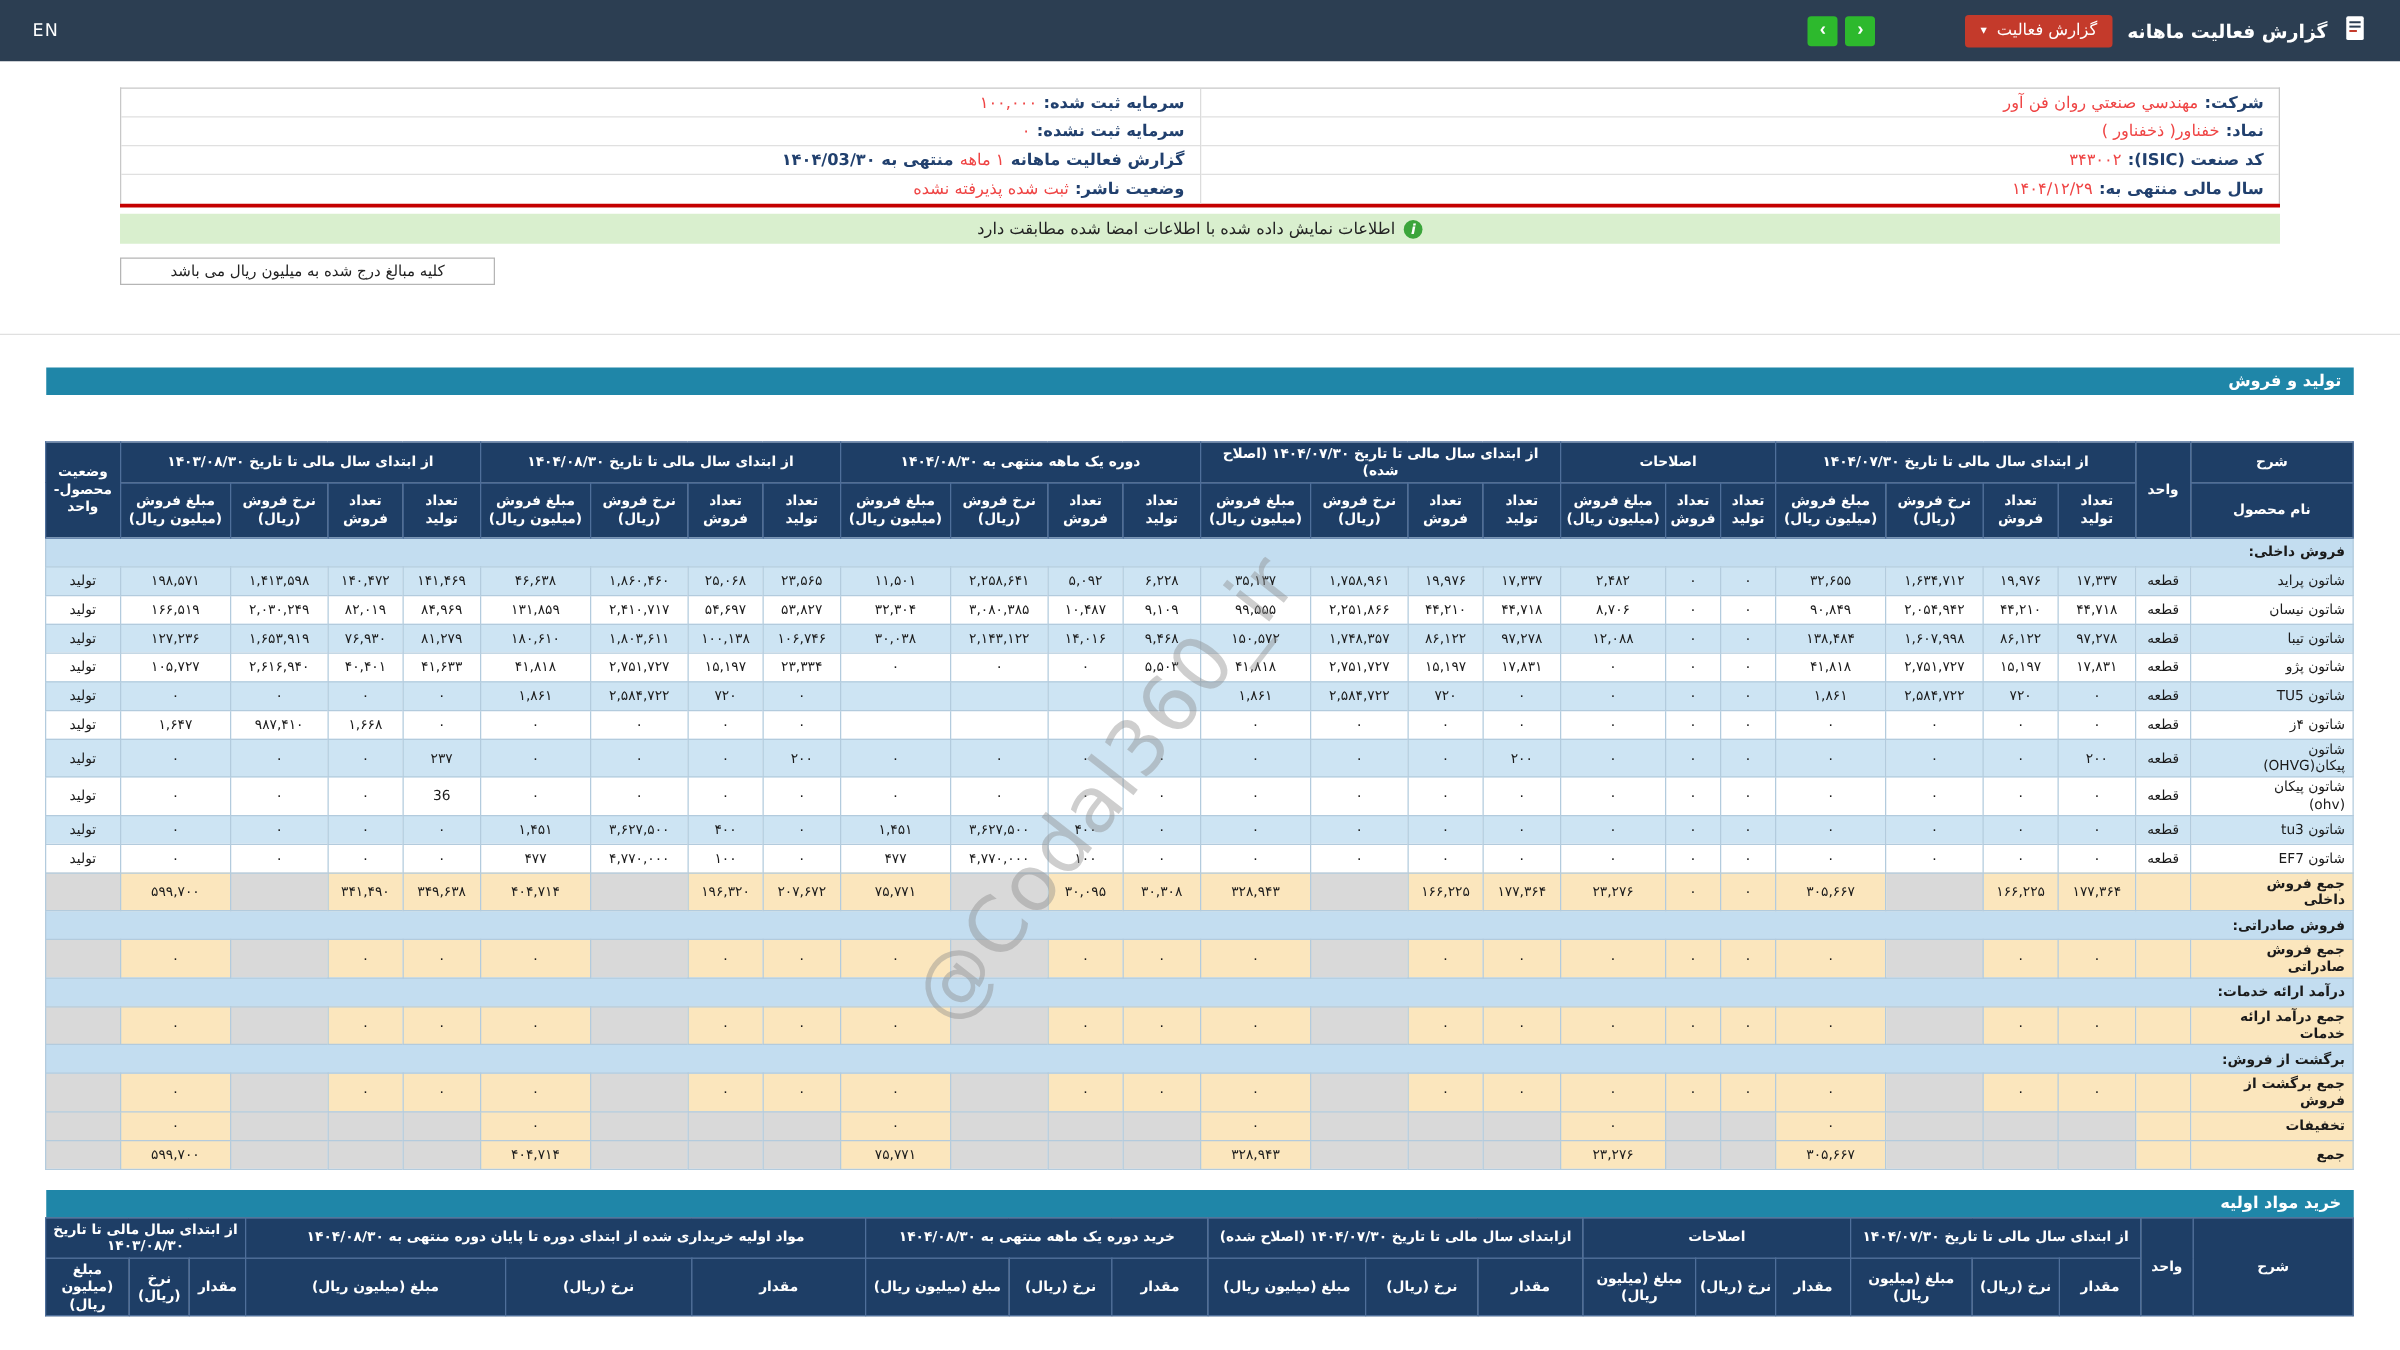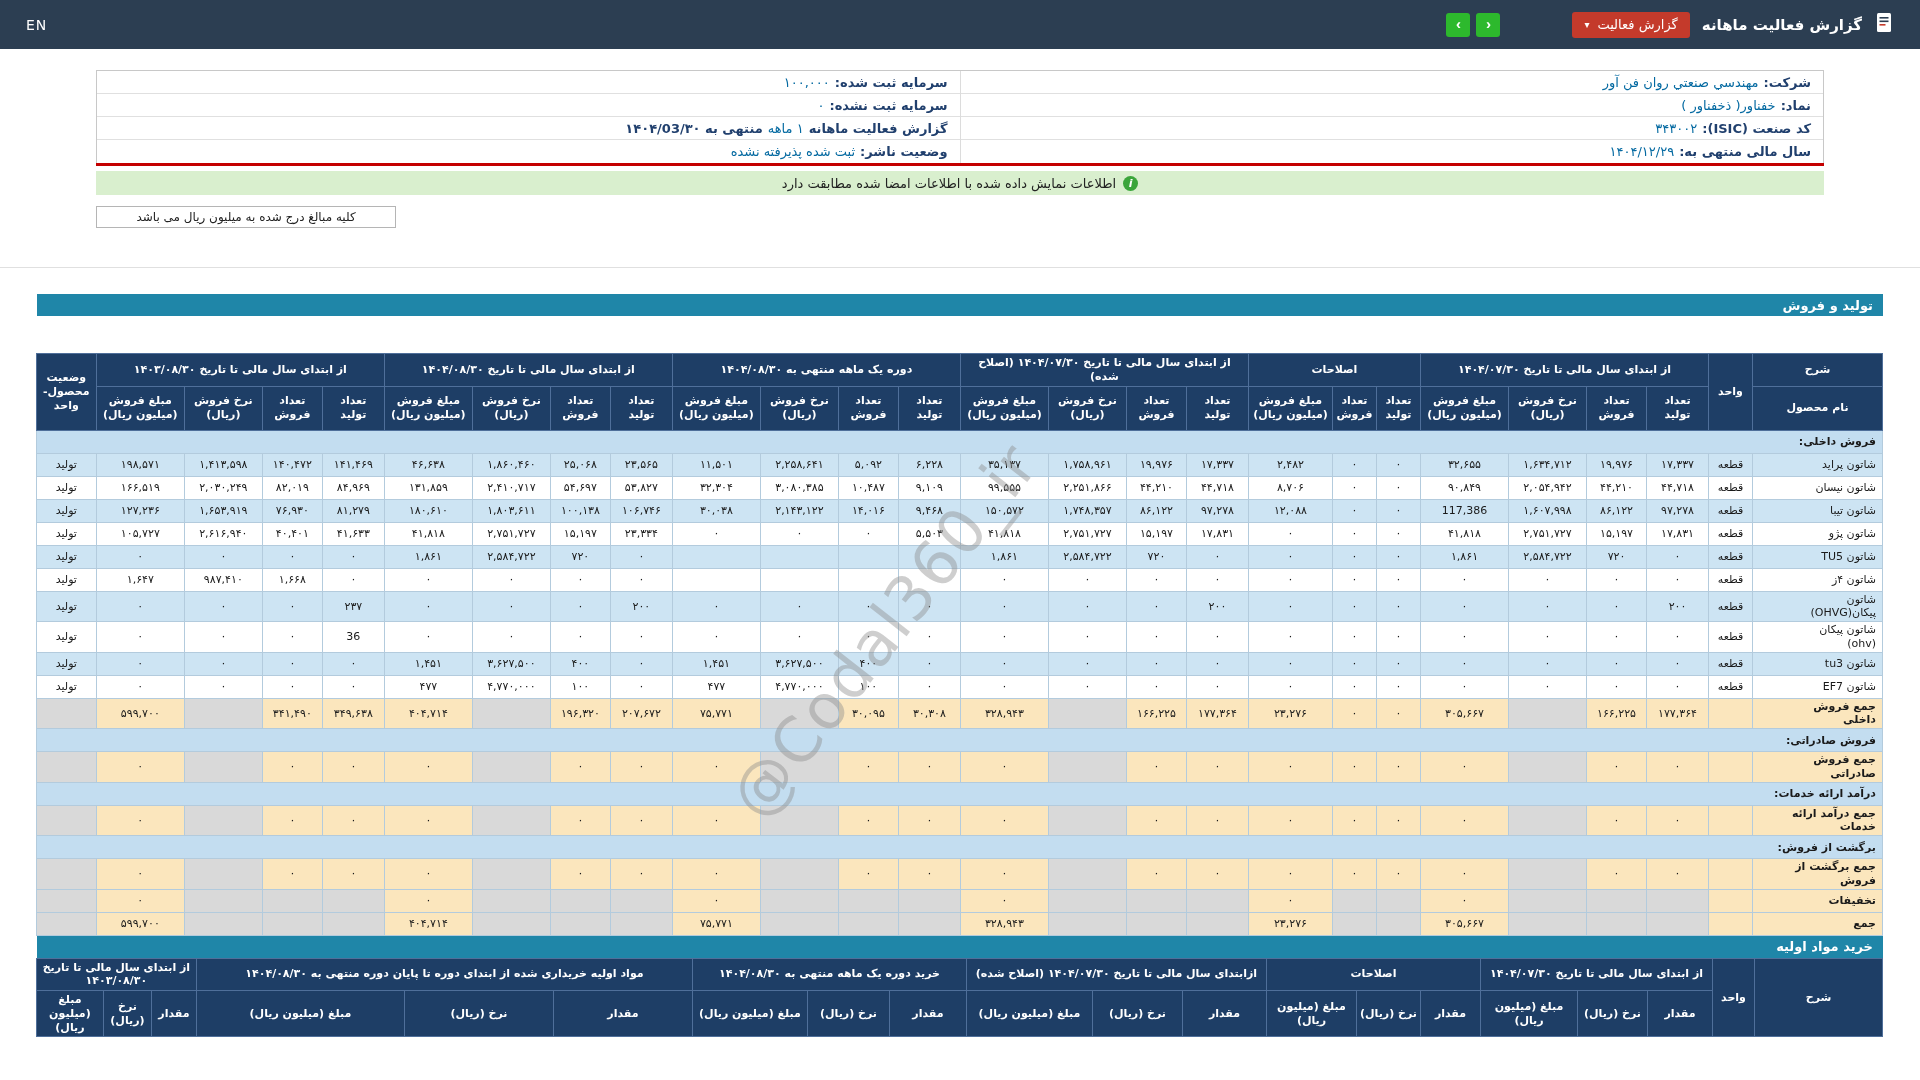--- a/index.html
+++ b/index.html
@@ -22,40 +22,40 @@
   .en-link{color:#fff;font-size:14px;cursor:pointer;letter-spacing:1px;}
 
   
   .info-wrap{width:1728px;margin:21px auto 0;border:1px solid #c8c8c8;border-bottom:none;display:flex;}
   .info-col{flex:1;}
   .info-col.first{border-left:1px solid #dcdcdc;}
   .info-row{height:23px;display:flex;align-items:center;padding:0 12px;
     border-bottom:1px solid #e0e0e0;font-size:13px;}
   .info-row.last{border-bottom:none;}
   .info-label{font-weight:bold;color:#21406e;white-space:nowrap;}
-  .info-value{color:#0369a1;margin-right:5px;white-space:nowrap;}
+  .info-value{color:#ef4444;margin-right:5px;white-space:nowrap;}
   .info-suffix{font-weight:bold;color:#21406e;margin-right:5px;white-space:nowrap;}
   .red-line{width:1728px;height:3px;background:#c40000;margin:0 auto;}
 
   
   .banner{width:1728px;height:24px;margin:5px auto 0;background:#d9efce;display:flex;
     align-items:center;justify-content:center;gap:7px;font-size:13px;color:#222;}
   .banner-icon{width:15px;height:15px;border-radius:50%;background:#3ba53b;color:#fff;
     font-size:11px;font-weight:bold;display:flex;align-items:center;justify-content:center;
     font-style:italic;flex:0 0 15px;}
   .amounts-wrap{width:1728px;margin:11px auto 0;}
   .amounts-box{width:300px;height:22px;border:1px solid #b5b5b5;font-size:12px;color:#222;
     display:flex;align-items:center;justify-content:center;margin-left:0;margin-right:auto;}
   .page-divider{margin-top:39px;height:1px;background:#e0e0e0;width:1920px;}
 
   
   .content{width:1846px;margin:26px auto 0;position:relative;}
   .section-bar{height:22px;background:#1f86a8;color:#fff;font-weight:bold;font-size:13px;
     display:flex;align-items:center;padding:0 10px;}
-  .section-bar.purchase{padding-left:42px;}
+  .section-bar.purchase{margin-top:16px;padding-left:42px;}
   .note-row{height:22px;border:1px solid #cfcfcf;display:flex;align-items:center;
     padding:0 10px;font-size:12px;font-weight:bold;color:#111;background:#fff;}
 
   
   table{width:1846px;border-collapse:collapse;table-layout:fixed;}
   #sales-table{margin-top:37px;}
   th{background:#1e3e66;color:#fff;font-size:11px;font-weight:bold;border:1px solid #4f6f9a;
     padding:2px 3px;text-align:center;vertical-align:middle;line-height:1.25;}
   th.pre{white-space:pre-line;}
   th.grp{height:26px;}
@@ -308,21 +308,21 @@
           <td class="white">۲,۰۳۰,۲۴۹</td>
           <td class="white">۱۶۶,۵۱۹</td>
           <td class="white">تولید</td>
         </tr>
         <tr>
           <td class="name blue">شاتون تیبا</td>
           <td class="blue">قطعه</td>
           <td class="blue">۹۷,۲۷۸</td>
           <td class="blue">۸۶,۱۲۲</td>
           <td class="blue">۱,۶۰۷,۹۹۸</td>
-          <td class="blue">117,386</td>
+          <td class="blue">۱۳۸,۴۸۴</td>
           <td class="blue">۰</td>
           <td class="blue">۰</td>
           <td class="blue">۱۲,۰۸۸</td>
           <td class="blue">۹۷,۲۷۸</td>
           <td class="blue">۸۶,۱۲۲</td>
           <td class="blue">۱,۷۴۸,۳۵۷</td>
           <td class="blue">۱۵۰,۵۷۲</td>
           <td class="blue">۹,۴۶۸</td>
           <td class="blue">۱۴,۰۱۶</td>
           <td class="blue">۲,۱۴۳,۱۲۲</td>

